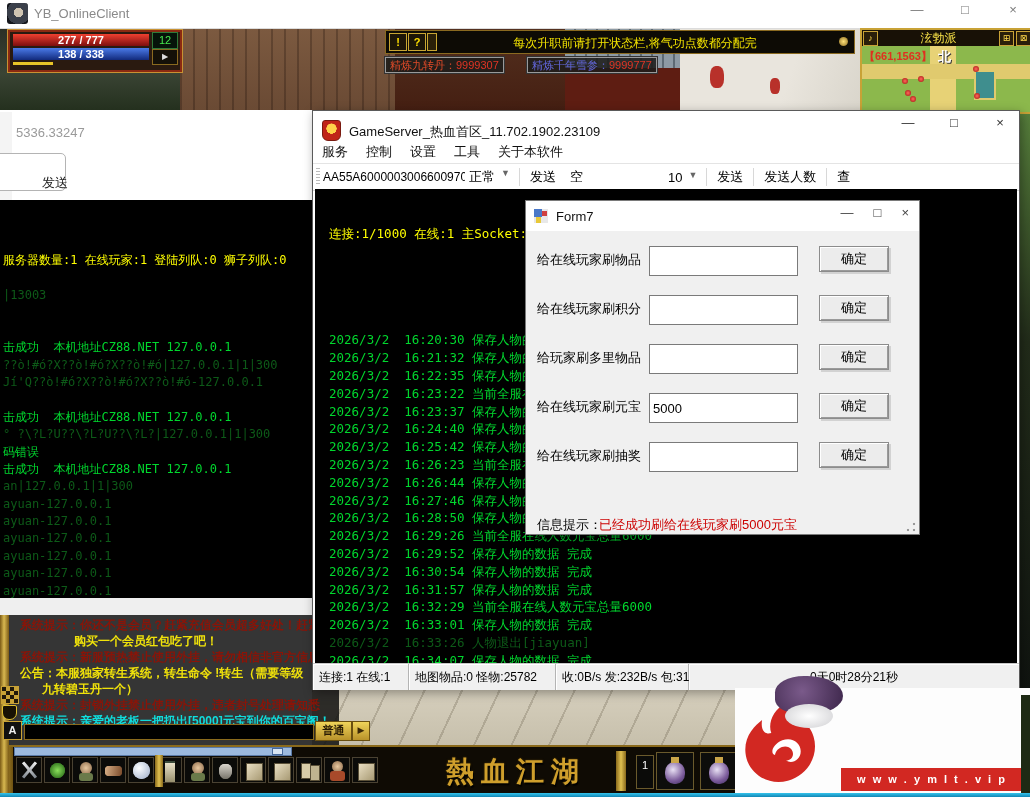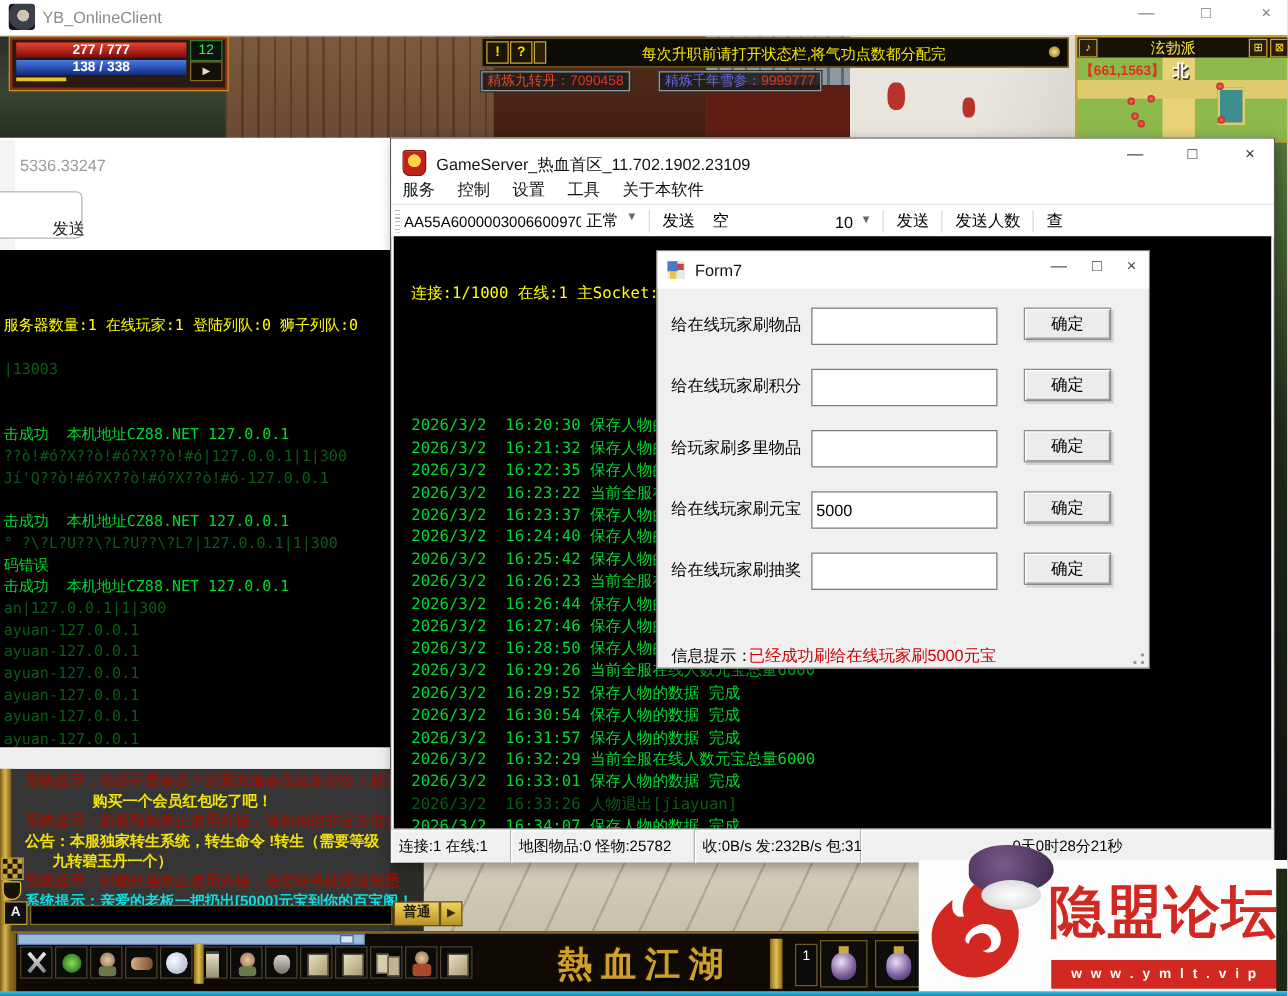--- a/index.html
+++ b/index.html
@@ -207,21 +207,21 @@
     <div class="pl-btn">▶</div>
   </div>
 
   <div class="abs notice">
     <div class="n-ico" style="left:3px">!</div>
     <div class="n-ico" style="left:22px">?</div>
     <div class="n-ico" style="left:41px;width:8px;background:#2a2008"></div>
     <div class="n-text">每次升职前请打开状态栏,将气功点数都分配完</div>
     <div class="n-knob"></div>
   </div>
-  <div class="buff buff1"><span class="k">精炼九转丹：</span><span class="v">7090458</span></div>
+  <div class="buff buff1"><span class="k">精炼九转丹：</span><span class="v">9999307</span></div>
   <div class="buff buff2"><span class="k">精炼千年雪参：</span><span class="v">9999777</span></div>
 
   <div class="abs minimap">
     <div class="mm-vpath"></div>
     <div class="mm-hpath"></div>
     <div class="mm-pool"></div>
     <div class="mm-dot" style="left:40px;top:48px"></div>
     <div class="mm-dot" style="left:56px;top:46px"></div>
     <div class="mm-dot" style="left:43px;top:60px"></div>
     <div class="mm-dot" style="left:48px;top:66px"></div>
@@ -443,19 +443,18 @@
       </div>
   </div>
 
   <div class="abs wm">
     <div class="wm-blob"></div>
     <div class="wm-fluff"></div>
     <svg class="wm-flame" viewBox="0 0 100 100">
       <path d="M62 4 C58 22 76 26 80 42 C86 62 74 84 52 90 C28 96 8 80 6 60 C4 42 16 30 24 24 C22 36 28 40 34 38 C30 28 36 12 50 6 C54 4 58 3 62 4 Z" fill="#d22822"></path>
       <path d="M38 62 C40 52 52 50 56 56 C60 62 56 68 50 68 C56 72 66 68 66 58 C66 48 56 42 46 46 C36 50 32 60 38 62 Z" fill="#fff"></path>
     </svg>
-    <div class="wm-name">隐盟论坛</div>
     <div class="wm-bar">w w w . y m l t . v i p</div>
   </div>
   <div class="abs edge-strip"></div>
   <div class="abs bottom-edge"></div>
 
 </div>
 
 </body></html>

